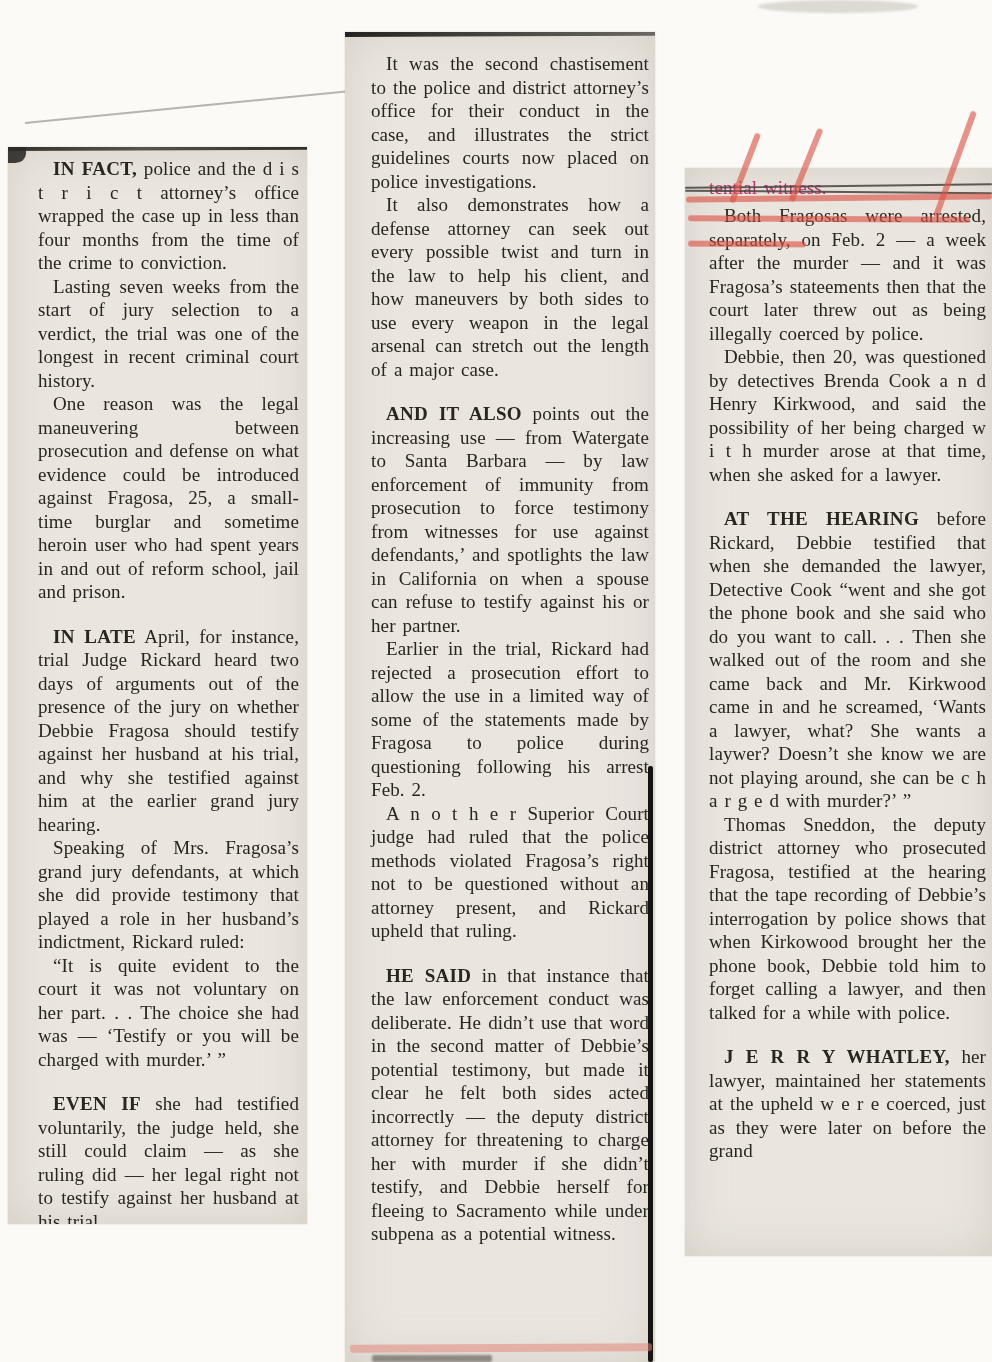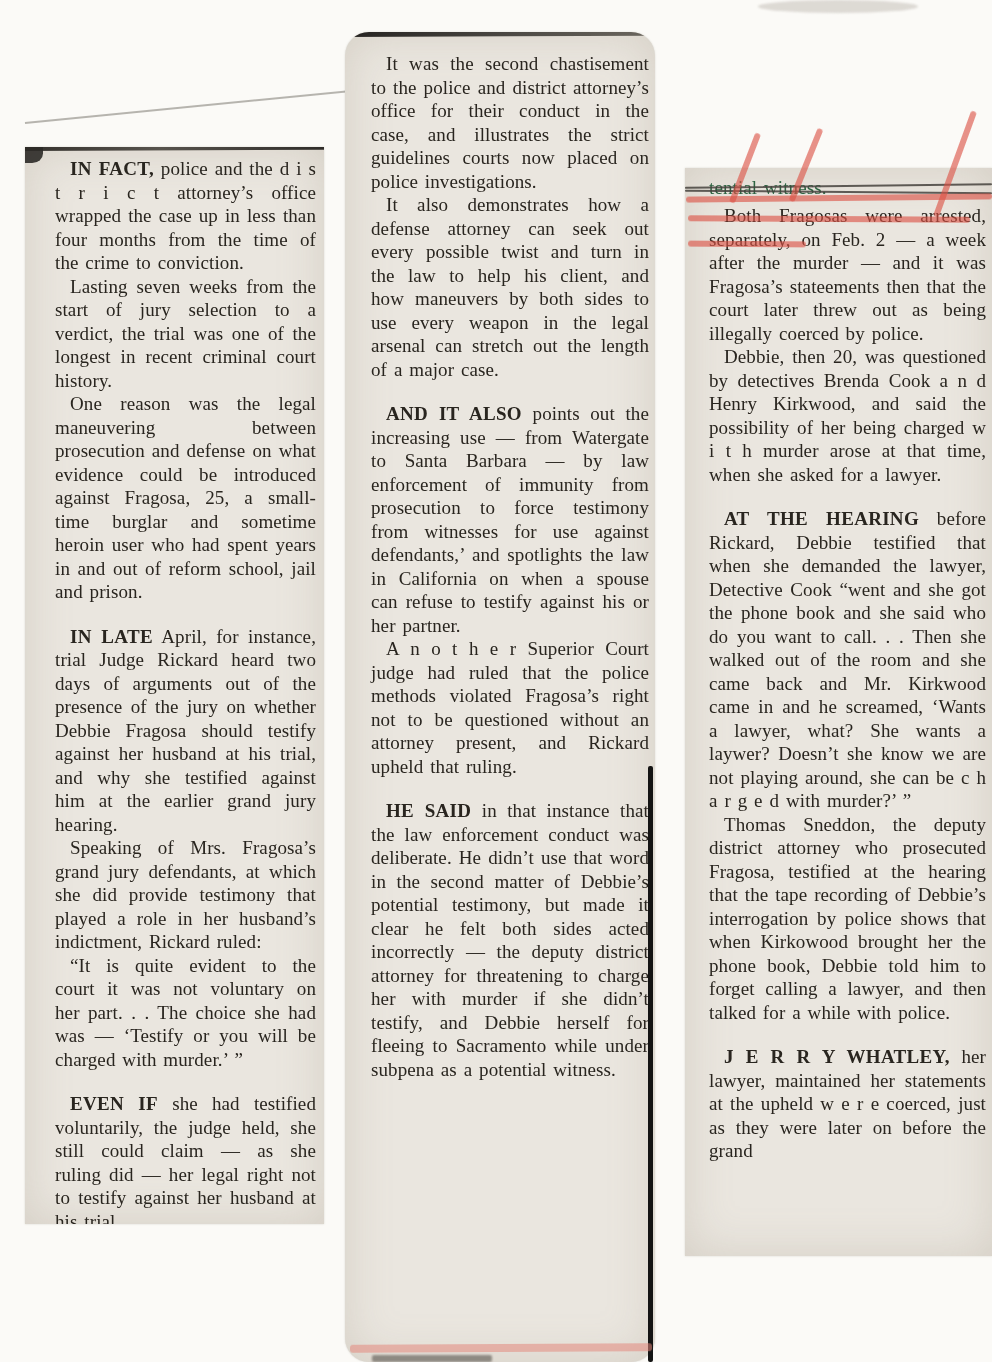--- a/index.html
+++ b/index.html
@@ -12,22 +12,22 @@
   .page{position:absolute;inset:0;}
 
   
   .clip{
     position:absolute;
     background:#eae6df;
     box-shadow: inset 0 0 46px rgba(158,148,130,0.28), 0 0 2px rgba(120,115,105,0.25);
     color:#29251f;
     overflow:hidden;
   }
-  .clip-left  {left:25px;  top:147px; width:299px; height:1077px; padding:10px 8px 0 30px; box-sizing:border-box;}
-  .clip-mid   {left:345px; top:32px;  width:310px; height:1330px; padding:20px 6px 0 26px; box-sizing:border-box;border-radius:24px;}
+  .clip-left  {left:8px;  top:147px; width:299px; height:1077px; padding:10px 8px 0 30px; box-sizing:border-box;}
+  .clip-mid   {left:345px; top:32px;  width:310px; height:1330px; padding:20px 6px 0 26px; box-sizing:border-box;}
   .clip-right {left:685px; top:168px; width:307px; height:1088px; padding:8px 6px 0 24px;  box-sizing:border-box;}
 
   .coltext{font-size:19px; line-height:23.5px; text-align:justify; word-spacing:2px; letter-spacing:0.1px;}
   .coltext p{margin:0; text-indent:15px;}
   .coltext p.gap{margin-top:21px;}
   .coltext b{letter-spacing:0.3px;}
 
   
   .edge-top{
     position:absolute; left:0; right:0; top:0; height:4px;
@@ -45,21 +45,21 @@
     transform:rotate(-5.6deg); transform-origin:left center;
   }
   .smudge-topright{
     position:absolute; left:758px; top:0; width:160px; height:13px;
     background:rgba(196,192,184,0.55); border-radius:50%;
     filter:blur(1px);
   }
 
   
   .struck-wrap{position:relative; height:26px; margin-bottom:2px;}
-  .struck-text{color:#14532d; opacity:0.88; font-size:19px;}
+  .struck-text{color:#be185d; opacity:0.88; font-size:19px;}
   .pencil-line{
     position:absolute; left:-24px; right:-6px; height:2.4px;
     background:#45423d; opacity:0.85; border-radius:2px;
   }
   .pencil-line.l1{top:9px;  transform:rotate(-0.7deg);}
   .pencil-line.l2{top:15px; transform:rotate(0.5deg);}
 
   
   .red{position:absolute; background:rgba(219,81,67,0.62); border-radius:3px; z-index:5;}
   .red.slash{width:6px; filter:blur(0.4px);}
@@ -106,20 +106,21 @@
       <p class="gap"><b>EVEN IF</b><span> she had testified voluntarily, the judge held, she still could claim — as she ruling did — her legal right not to testify against her husband at his trial.</span></p>
     </div>
   </section>
 
   <section class="clip clip-mid">
     <div class="edge-top"></div>
     <div class="coltext">
       <p><span>It was the second chastisement to the police and district attorney’s office for their conduct in the case, and illustrates the strict guidelines courts now placed on police investigations.</span></p>
       <p><span>It also demonstrates how a defense attorney can seek out every possible twist and turn in the law to help his client, and how maneuvers by both sides to use every weapon in the legal arsenal can stretch out the length of a major case.</span></p>
       <p class="gap"><b>AND IT ALSO</b><span> points out the increasing use — from Watergate to Santa Barbara — by law enforcement of immunity from prosecution to force testimony from witnesses for use against defendants,’ and spotlights the law in California on when a spouse can refuse to testify against his or her partner.</span></p>
+      <p><span>Earlier in the trial, Rickard had rejected a prosecution effort to allow the use in a limited way of some of the statements made by Fragosa to police during questioning following his arrest Feb. 2.</span></p>
       <p><span>A n o t h e r Superior Court judge had ruled that the police methods violated Fragosa’s right not to be questioned without an attorney present, and Rickard upheld that ruling.</span></p>
       <p class="gap"><b>HE SAID</b><span> in that instance that the law enforcement conduct was deliberate. He didn’t use that word in the second matter of Debbie’s potential testimony, but made it clear he felt both sides acted incorrectly — the deputy district attorney for threatening to charge her with murder if she didn’t testify, and Debbie herself for fleeing to Sacramento while under subpena as a potential witness.</span></p>
     </div>
   </section>
 
   <section class="clip clip-right">
     <div class="coltext">
       <div class="struck-wrap">
         <span class="struck-text">tential witness.</span>
         <div class="pencil-line l1"></div>

